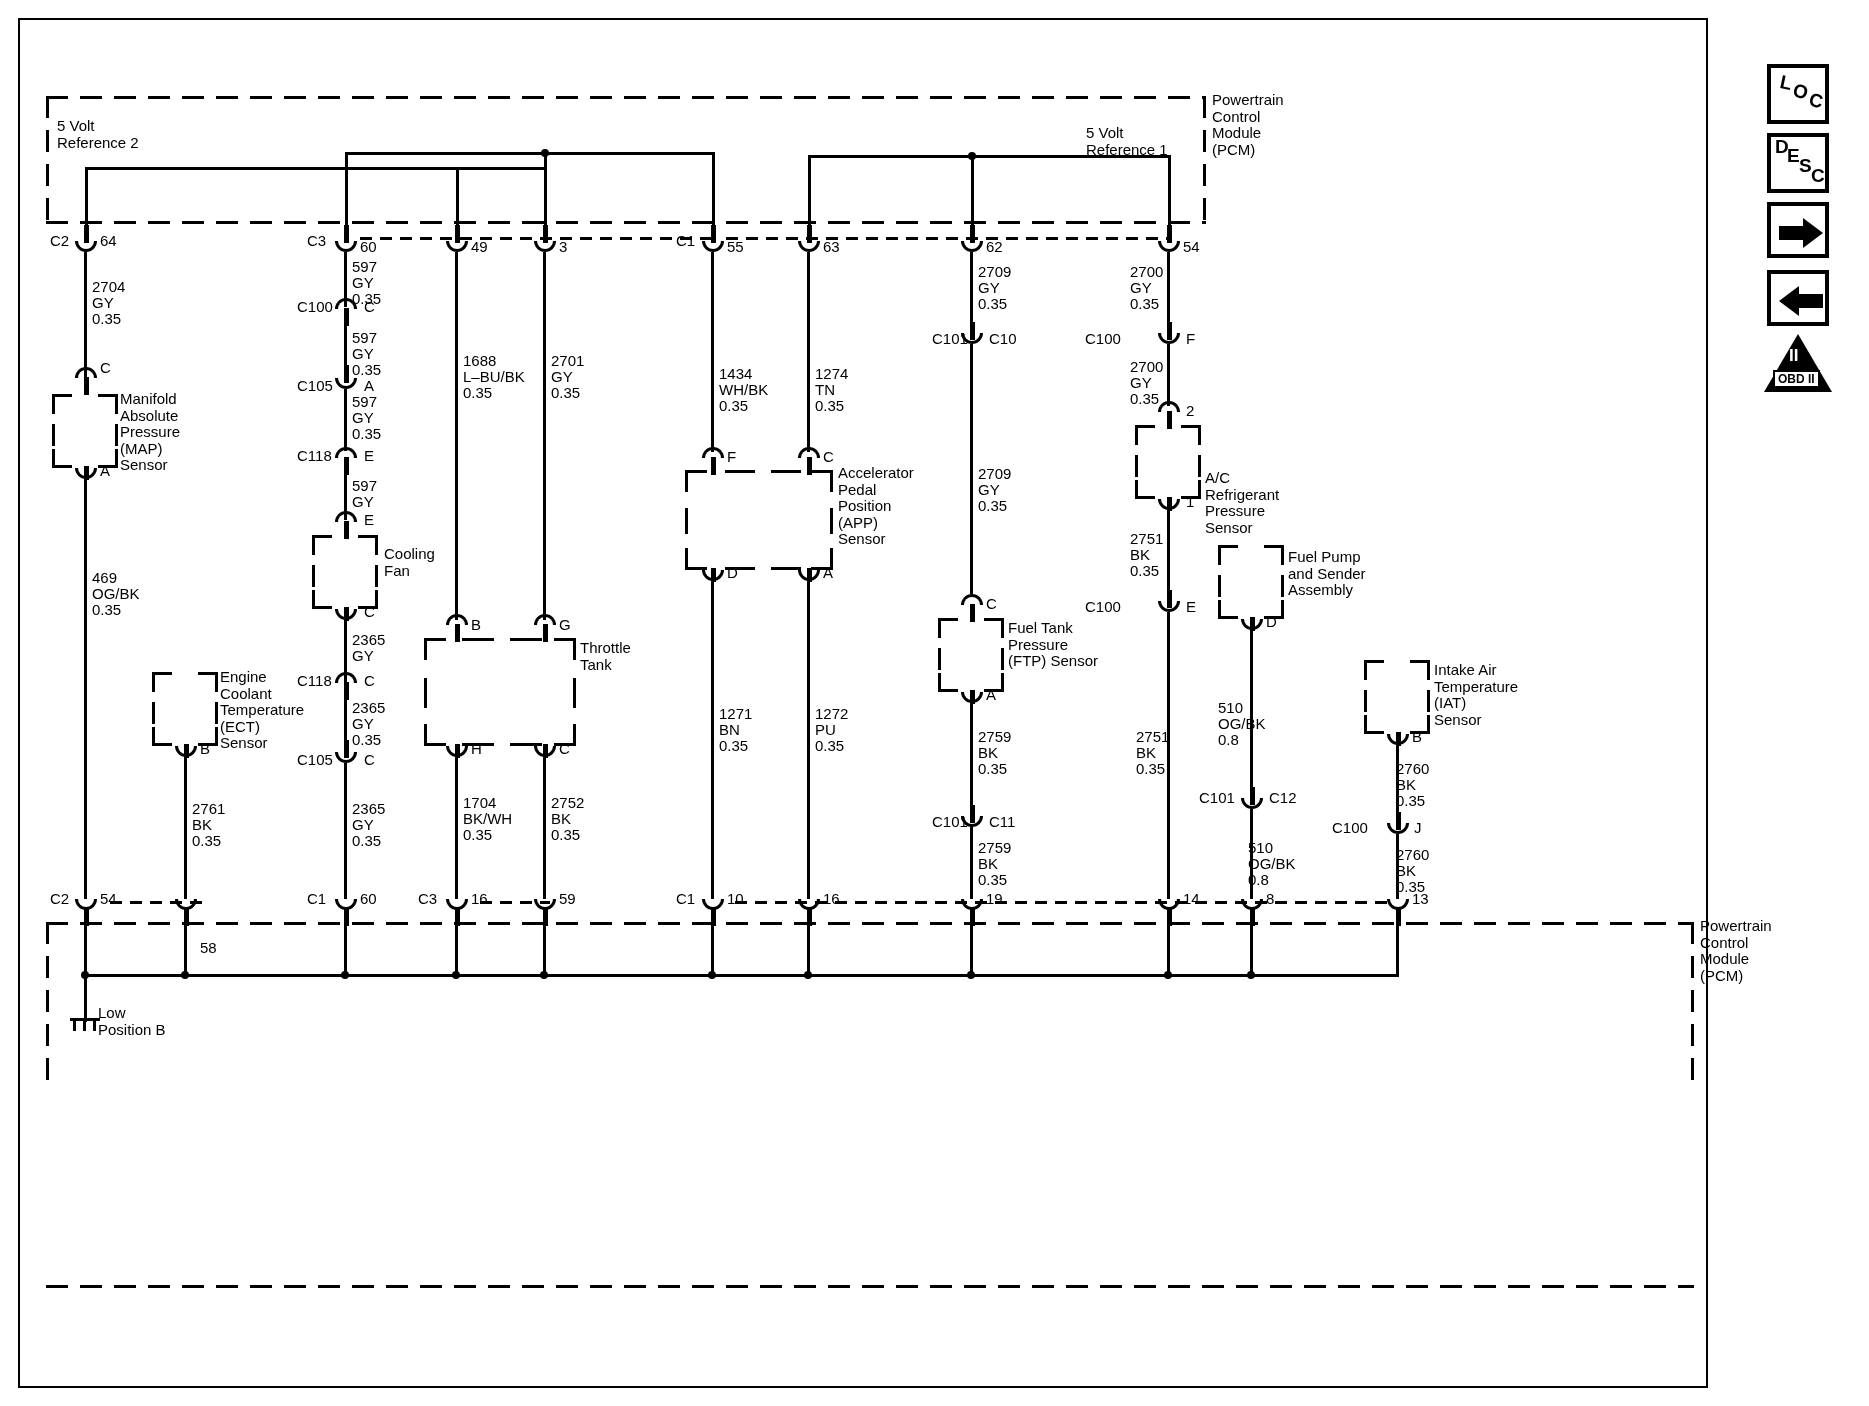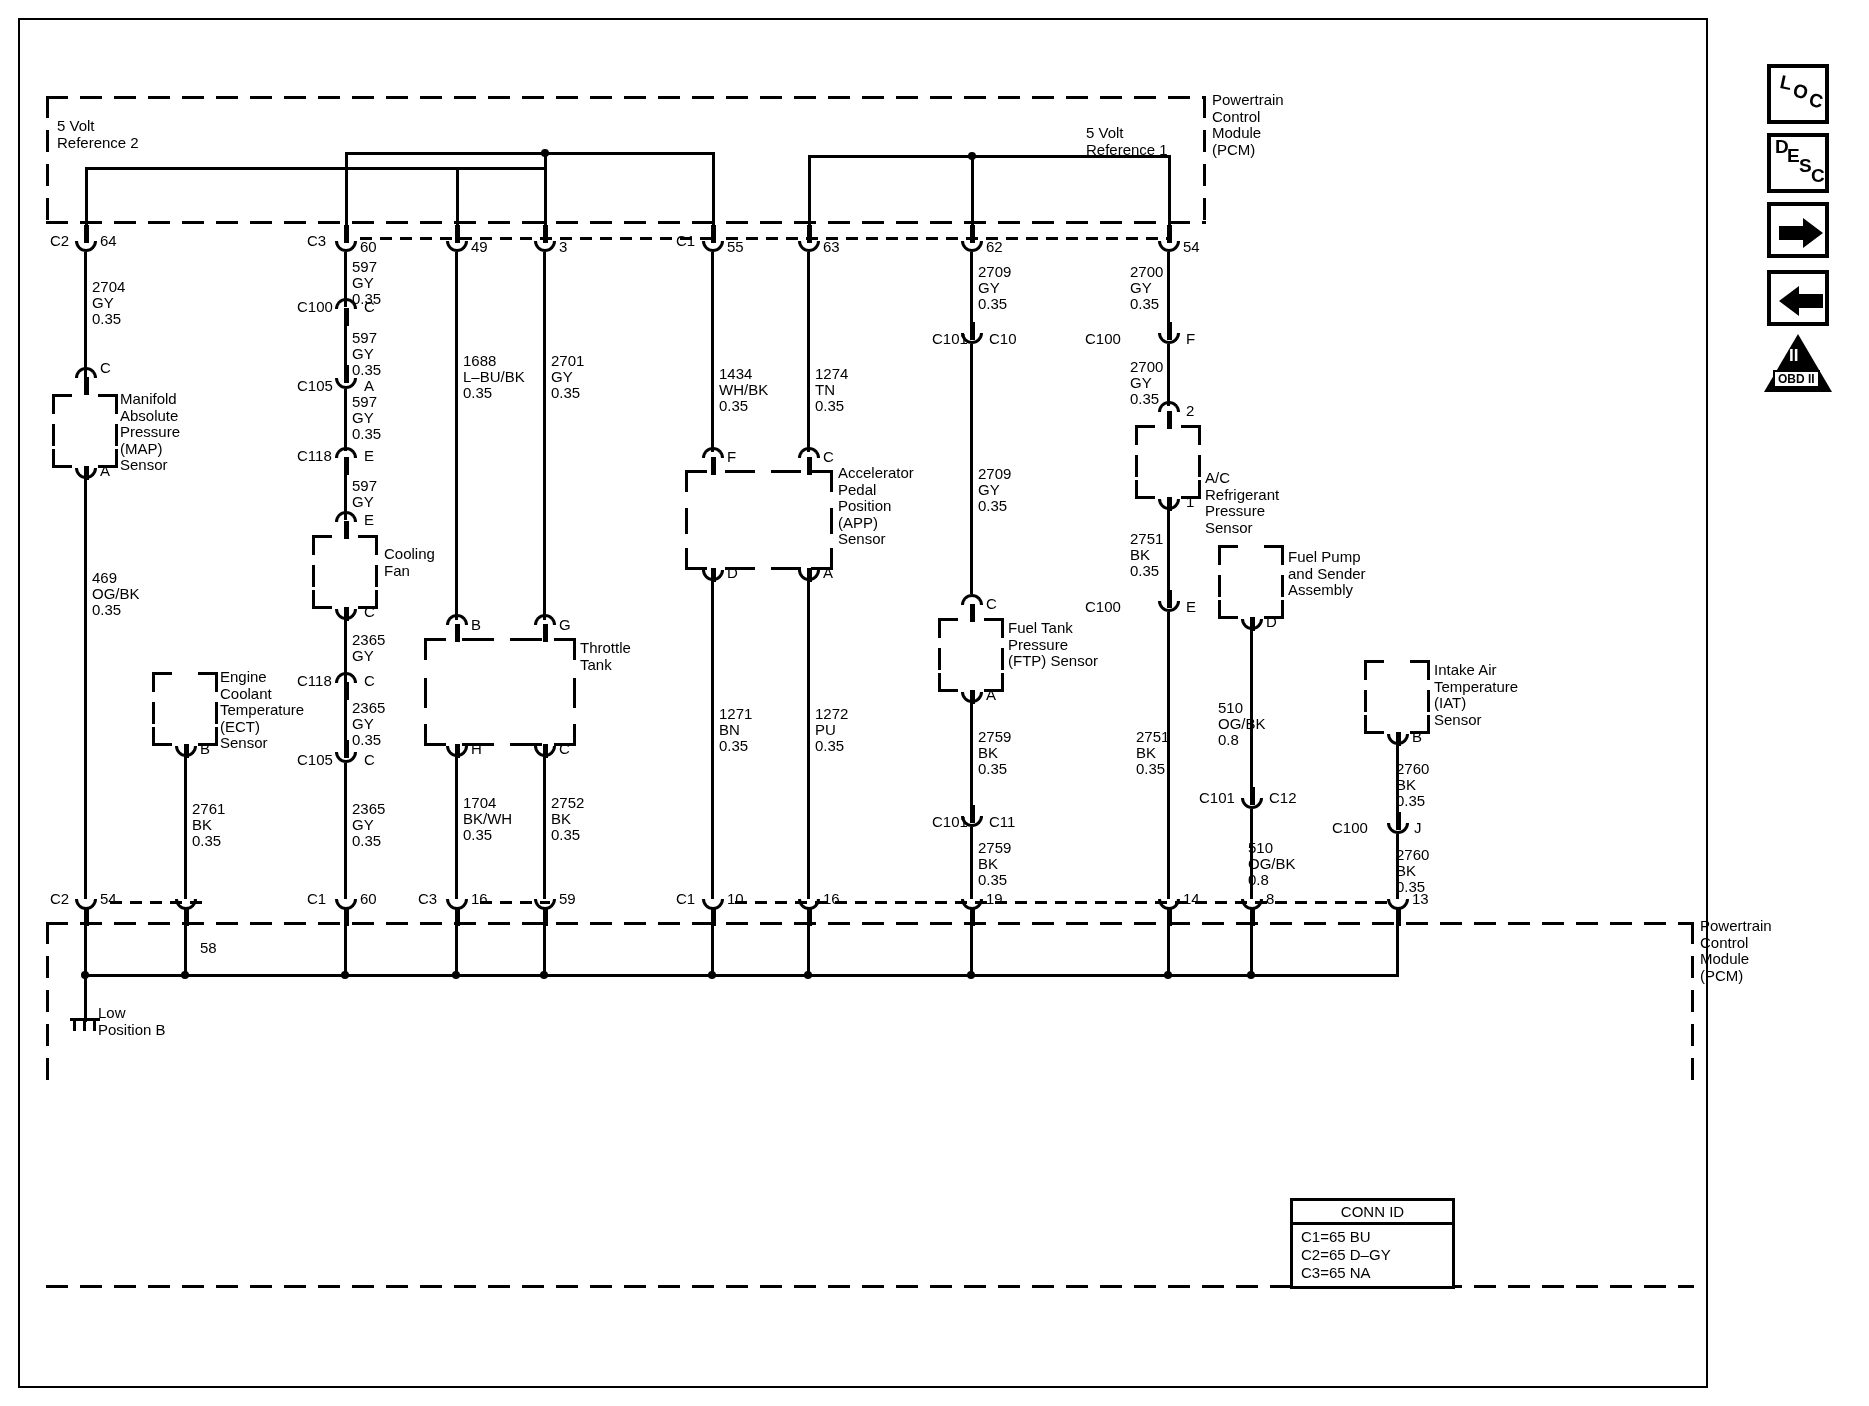--- a/index.html
+++ b/index.html
@@ -622,28 +622,20 @@
   <div class="w vw" style="left:84px;top:974px;height:48px;"></div>
   <div class="gnd" style="left:70px;top:1018px;width:34px;height:14px;">
     <i style="left:0;top:0;width:30px;height:3px;"></i>
     <i style="left:3px;top:2px;width:3px;height:11px;"></i>
     <i style="left:13px;top:2px;width:3px;height:11px;"></i>
     <i style="left:23px;top:2px;width:3px;height:11px;"></i>
   </div>
   <div class="t" style="left:98px;top:1005px;">Low
 Position B</div>
 
-  <div class="connid" style="left:1290px;top:1198px;width:165px;">
-    <div class="hd">CONN ID</div>
-    <div class="bd">
-      <div>C1=65 BU</div>
-      <div>C2=65 D–GY</div>
-      <div>C3=65 NA</div>
-    </div>
-  </div>
 
   <div class="btn" style="left:1767px;top:64px;width:62px;height:60px;">
     <span class="rot" style="left:9px;top:4px;transform:rotate(12deg);">L</span>
     <span class="rot" style="left:22px;top:13px;transform:rotate(12deg);">O</span>
     <span class="rot" style="left:38px;top:22px;transform:rotate(12deg);">C</span>
   </div>
   <div class="btn" style="left:1767px;top:133px;width:62px;height:60px;">
     <span class="rot" style="left:4px;top:-1px;">D</span>
     <span class="rot" style="left:16px;top:8px;">E</span>
     <span class="rot" style="left:28px;top:18px;">S</span>

